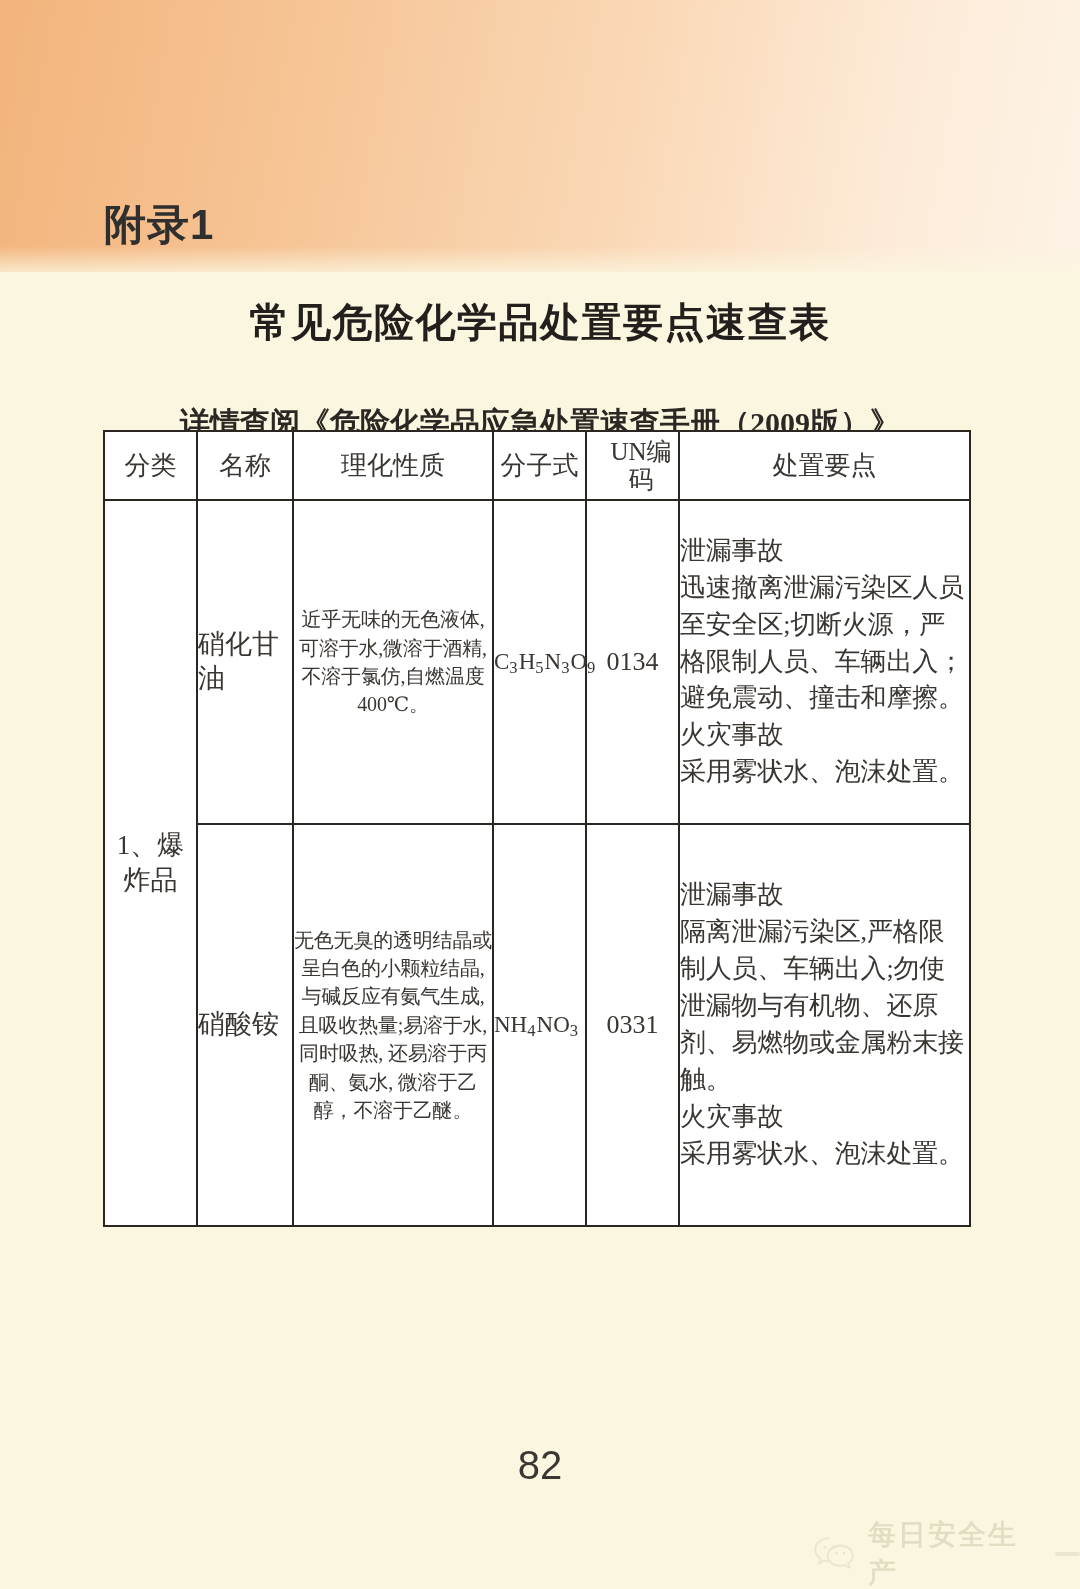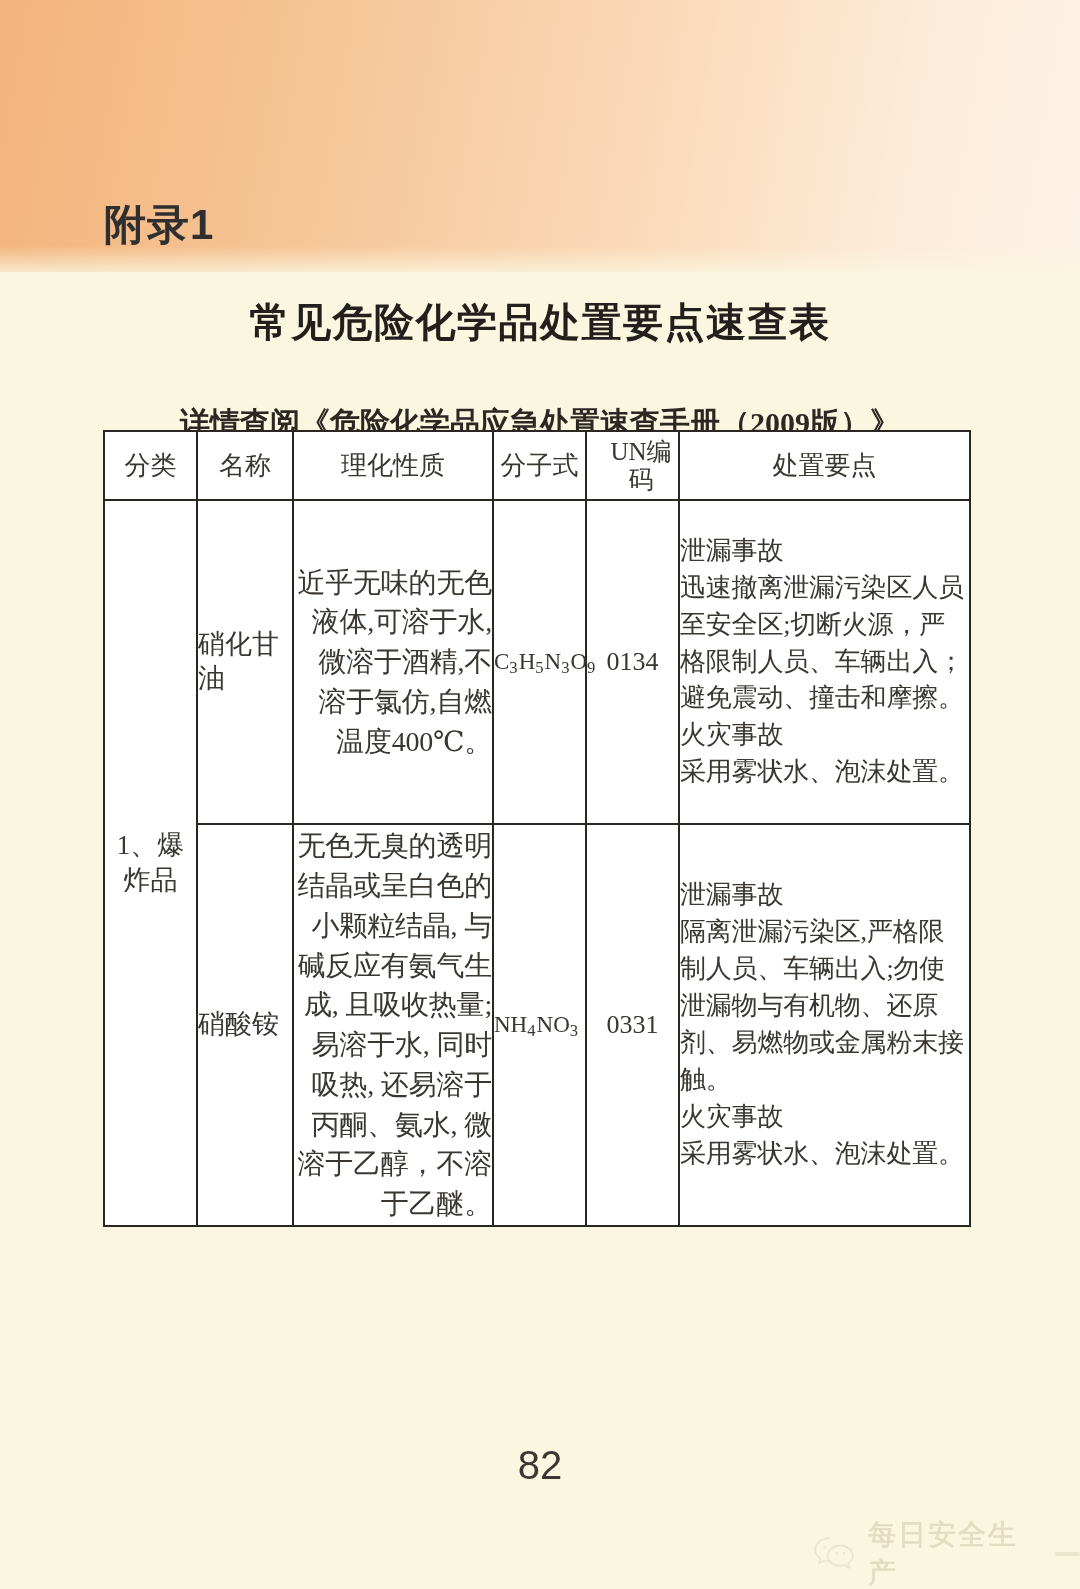--- a/index.html
+++ b/index.html
@@ -120,24 +120,24 @@
     padding: 0 10px;
     margin-left: 37px;
   }
   .cell-name {
     font-size: 27px;
     line-height: 1.25;
     padding: 0 10px;
     text-align: left;
   }
   .cell-prop {
-    font-size: 28px;
+    font-size: 20px;
     line-height: 1.42;
     padding: 10px 14px 10px 16px;
-    text-align: right;
+    text-align: center;
     letter-spacing: -0.2px;
   }
   .cell-form {
     font-size: 23px;
     padding: 0 4px;
     white-space: nowrap;
   }
   .cell-form sub {
     font-size: 0.72em;
     vertical-align: baseline;

